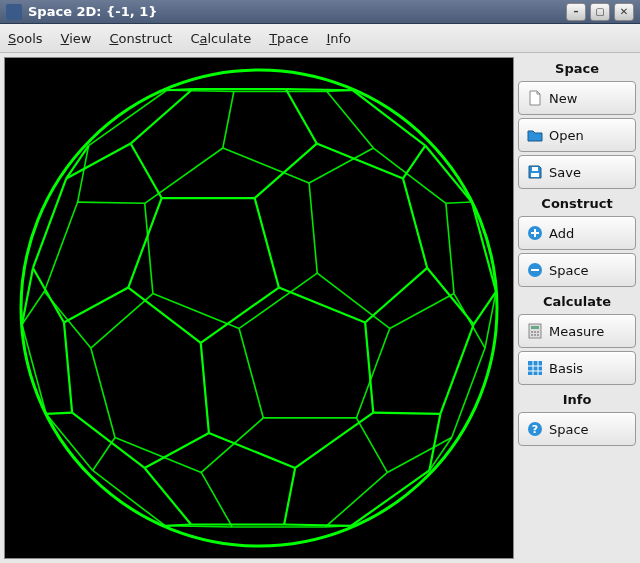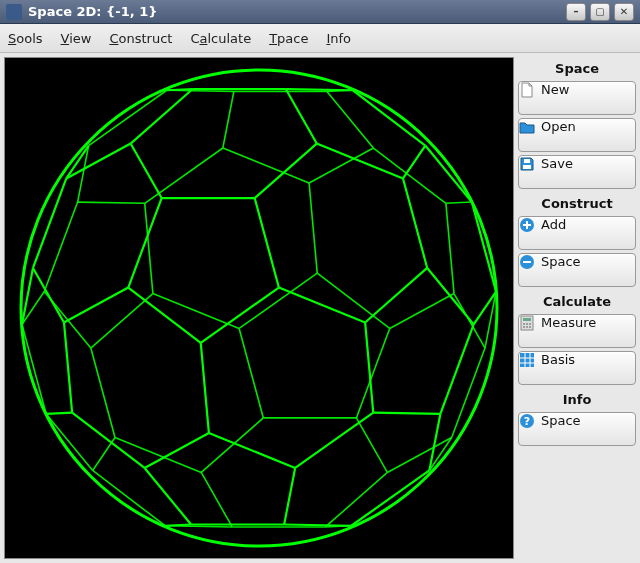--- a/index.html
+++ b/index.html
@@ -10,21 +10,21 @@
   .titlebar .ctl { width:18px; height:16px; margin:0 2px; background:linear-gradient(to bottom,#f8f8f8,#c8c8c8); border:1px solid #888; border-radius:3px; display:flex; align-items:center; justify-content:center; font-size:10px; color:#333; cursor:pointer; }
   .titlebar .ctl:last-child { margin-right:6px; }
   .menubar { height:28px; background:linear-gradient(to bottom,#f0f0f0,#e0e0e0); display:flex; align-items:center; padding:0 8px; border-bottom:1px solid #bbb; gap:18px; }
   .menubar .menu-item { cursor:pointer; color:#222; }
   .menubar .menu-item .ul { text-decoration:underline; }
   .content { flex:1; display:flex; background:#e8e8e8; padding:4px; gap:4px; box-sizing:border-box; min-height:0; }
   .canvas-wrap { flex:1; border:1px solid #888; background:#000; position:relative; overflow:hidden; }
   .canvas-wrap svg { width:100%; height:100%; display:block; }
   .sidepanel { width:118px; display:flex; flex-direction:column; gap:3px; }
   .section-label { font-weight:bold; text-align:center; padding:4px 0 2px 0; color:#111; }
-  .btn { display:flex; align-items:flex-start; gap:6px; height:32px; padding:0 0; background:linear-gradient(to bottom,#fdfdfd,#e4e4e4); border:1px solid #9a9a9a; border-radius:4px; cursor:pointer; color:#111; box-shadow:inset 0 1px 0 #fff; }
+  .btn { display:flex; align-items:center; gap:6px; height:32px; padding:0 8px; background:linear-gradient(to bottom,#fdfdfd,#e4e4e4); border:1px solid #9a9a9a; border-radius:4px; cursor:pointer; color:#111; box-shadow:inset 0 1px 0 #fff; }
   .icon { width:16px; height:16px; flex:0 0 16px; display:flex; align-items:center; justify-content:center; }
   .icon svg { width:16px; height:16px; }
 </style>
 </head>
 <body>
 
 <div class="window">
 
   <div class="titlebar">
     <div class="app-icon"></div>

